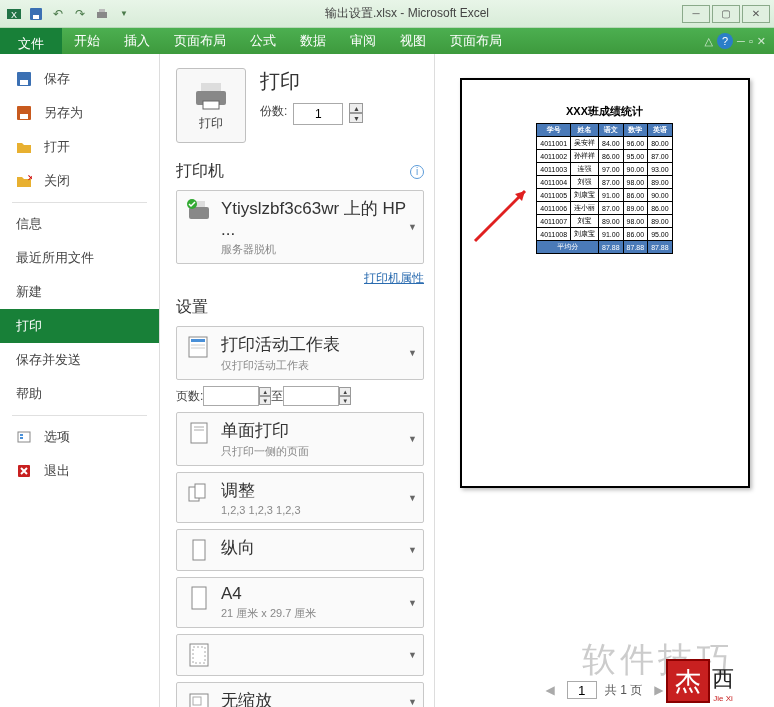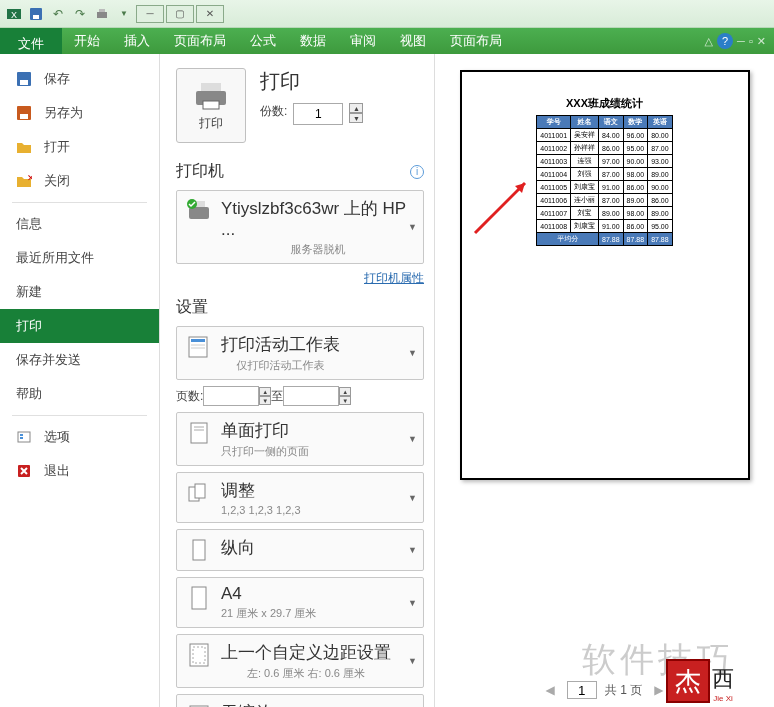--- a/index.html
+++ b/index.html
@@ -40,32 +40,32 @@
 .copies-row input { width: 50px; height: 22px; border: 1px solid #aaa; text-align: center; font-size: 12px; }
 .spinner { display: flex; flex-direction: column; }
 .spinner span { width: 14px; height: 10px; border: 1px solid #999; background: #eee; font-size: 7px; display: flex; align-items: center; justify-content: center; cursor: pointer; }
 
 .section-heading { font-size: 16px; color: #333; margin: 4px 0 8px; display: flex; align-items: center; justify-content: space-between; }
 .info-icon { width: 14px; height: 14px; border: 1px solid #5a9ad8; border-radius: 50%; color: #5a9ad8; font-size: 10px; display: flex; align-items: center; justify-content: center; }
 
 .option-box { border: 1px solid #c8c8c8; background: #fafafa; padding: 6px 8px; margin-bottom: 6px; display: flex; gap: 8px; align-items: flex-start; cursor: pointer; position: relative; border-radius: 2px; }
 .option-box .opt-icon { width: 28px; height: 28px; flex: none; }
 .option-box .opt-text .line1 { font-size: 17px; color: #333; }
-.option-box .opt-text .line2 { font-size: 11px; color: #888; margin-top: 2px; text-align: center; }
+.option-box .opt-text .line2 { font-size: 11px; color: #888; margin-top: 2px; }
 .option-box .dd { position: absolute; right: 6px; top: 50%; transform: translateY(-50%); color: #666; font-size: 9px; }
 .link-text { text-align: right; color: #2b6cb0; text-decoration: underline; font-size: 12px; margin-bottom: 10px; cursor: pointer; }
 
 .pages-row { display: flex; align-items: center; gap: 0; margin: 6px 0; }
 .pages-row input { width: 56px; height: 20px; border: 1px solid #aaa; }
 .pages-row .sp { display: flex; flex-direction: column; }
 .pages-row .sp span { width: 12px; height: 9px; border: 1px solid #999; background: #eee; font-size: 6px; display: flex; align-items: center; justify-content: center; }
 
 
 .preview-pane { flex: 1; background: #fff; display: flex; flex-direction: column; padding: 16px 16px 8px; position: relative; }
-.page { width: 290px; height: 410px; margin: 0 auto; background: #fff; border: 2px solid #000; box-shadow: 2px 2px 4px #bbb; position: relative; padding: 24px 16px; }
+.page { width: 290px; height: 410px; margin: 8px auto; background: #fff; border: 2px solid #000; box-shadow: 2px 2px 4px #bbb; position: relative; padding: 24px 16px; }
 .page .title { text-align: center; font-weight: bold; font-size: 11px; margin-bottom: 4px; }
 .mini-table { border-collapse: collapse; margin: 0 auto; font-size: 7px; }
 .mini-table th, .mini-table td { border: 1px solid #000; padding: 1px 3px; text-align: center; }
 .mini-table th { background: #4a7ab8; color: #fff; }
 .mini-table .avg-row td { background: #4a7ab8; color: #fff; }
 .arrow { position: absolute; left: 8px; bottom: 240px; width: 70px; height: 70px; pointer-events: none; }
 
 .preview-footer { display: flex; align-items: center; justify-content: center; gap: 8px; margin-top: auto; font-size: 12px; color: #555; padding-top: 8px; }
 .preview-footer .pg-inp { width: 30px; height: 18px; border: 1px solid #aaa; text-align: center; }
 .preview-footer .nav { color: #aaa; cursor: pointer; padding: 0 4px; }
@@ -98,20 +98,21 @@
     <span class="qat-btn">↶</span>
     <span class="qat-btn">↷</span>
     <span class="qat-btn">
         <svg width="14" height="14">
           <rect x="2" y="5" width="10" height="6" fill="#888"></rect>
           <rect x="4" y="2" width="6" height="3" fill="#bbb"></rect>
         </svg>
       </span>
     <span class="qat-btn" style="font-size:8px">▼</span>
   </div>
+  <div class="title">输出设置.xlsx - Microsoft Excel</div>
   <div class="wincontrols">
     <span>─</span>
     <span>▢</span>
     <span>✕</span>
   </div>
 </div>
 
 <div class="ribbon">
   <div class="file-tab">文件</div>
   <div class="tab">开始</div>
@@ -345,24 +346,20 @@
       <span class="dd">▼</span>
     </div>
 
     <div class="option-box">
       <span class="opt-icon">
           <svg width="28" height="28">
             <rect x="5" y="3" width="18" height="22" fill="#fff" stroke="#888"></rect>
             <rect x="8" y="6" width="12" height="16" fill="none" stroke="#aaa" stroke-dasharray="2"></rect>
           </svg>
         </span>
-      <div class="opt-text">
-        <div class="line1">上一个自定义边距设置</div>
-        <div class="line2">左: 0.6 厘米   右: 0.6 厘米</div>
-      </div>
       <span class="dd">▼</span>
     </div>
 
     <div class="option-box" style="margin-bottom:0;padding-bottom:4px;">
       <span class="opt-icon">
           <svg width="28" height="28">
             <rect x="5" y="5" width="18" height="18" fill="#fff" stroke="#888"></rect>
             <rect x="8" y="8" width="8" height="8" fill="none" stroke="#aaa"></rect>
           </svg>
         </span>

